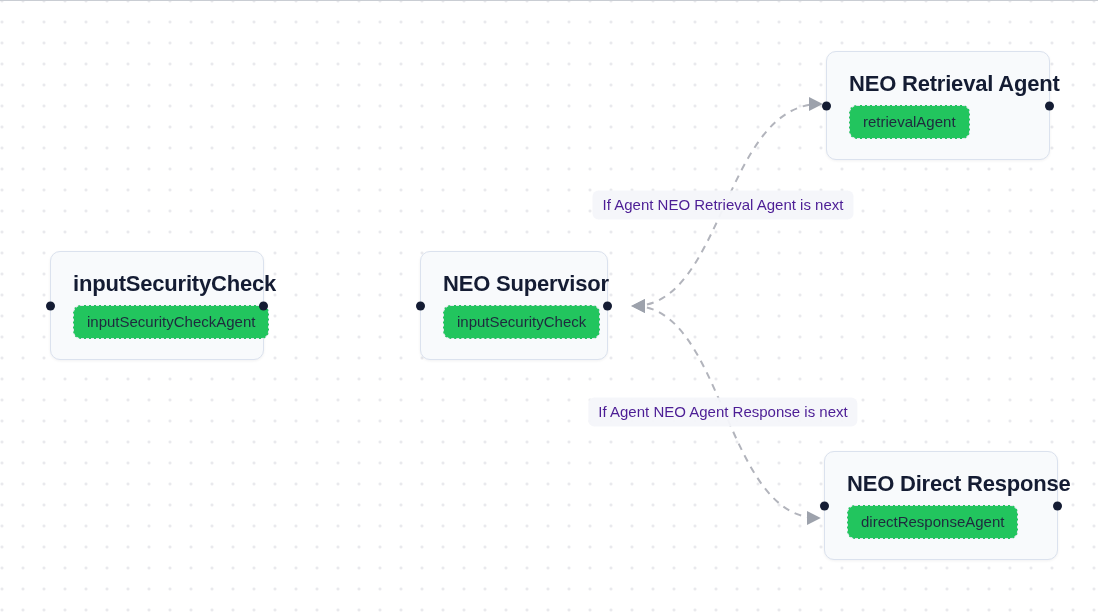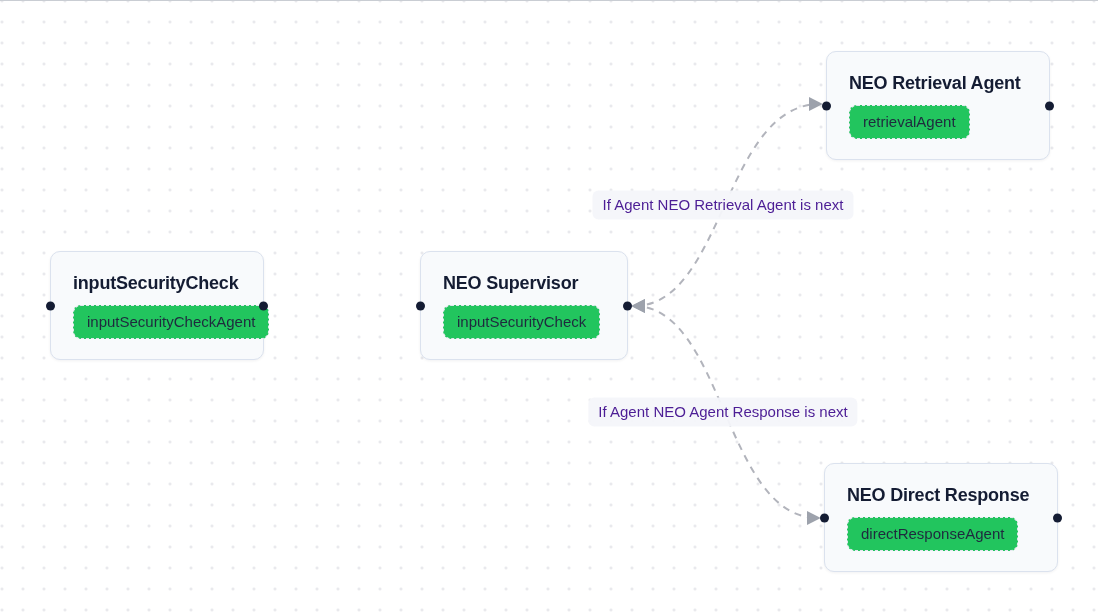--- a/index.html
+++ b/index.html
@@ -21,21 +21,21 @@
     position: absolute;
     background: #f8fafc;
     border: 1px solid #dbe2ee;
     border-radius: 10px;
     box-shadow: 0 1px 3px rgba(15, 23, 42, 0.06);
     padding: 21px 20px 20px 22px;
     white-space: nowrap;
   }
   .flow-node .node-title {
     display: block;
-    font-size: 18px;
+    font-size: 22px;
     font-weight: 700;
     color: #141c33;
     line-height: 21px;
     margin-bottom: 11px;
     letter-spacing: -0.2px;
   }
   .flow-node .agent-chip {
     display: inline-block;
     background: #22c55e;
     border: 1px dashed #e2e6ee;
@@ -99,34 +99,34 @@
   <div class="edge-label" style="left:723px; top:204px;">If Agent NEO Retrieval Agent is next</div>
   <div class="edge-label" style="left:723px; top:411px;">If Agent NEO Agent Response is next</div>
 
   <div class="flow-node" style="left:50px; top:250px; width:214px;">
     <span class="handle left"></span>
     <span class="node-title">inputSecurityCheck</span>
     <span class="agent-chip">inputSecurityCheckAgent</span>
     <span class="handle right"></span>
   </div>
 
-  <div class="flow-node" style="left:420px; top:250px; width:208px;">
+  <div class="flow-node" style="left:420px; top:250px; width:188px;">
     <span class="handle left"></span>
     <span class="node-title">NEO Supervisor</span>
     <span class="agent-chip">inputSecurityCheck</span>
     <span class="handle right"></span>
   </div>
 
   <div class="flow-node" style="left:826px; top:50px; width:224px;">
     <span class="handle left"></span>
     <span class="node-title">NEO Retrieval Agent</span>
     <span class="agent-chip">retrievalAgent</span>
     <span class="handle right"></span>
   </div>
 
-  <div class="flow-node" style="left:824px; top:462px; width:234px;">
+  <div class="flow-node" style="left:824px; top:450px; width:234px;">
     <span class="handle left"></span>
     <span class="node-title">NEO Direct Response</span>
     <span class="agent-chip">directResponseAgent</span>
     <span class="handle right"></span>
   </div>
 
 </div>
 
 </body></html>

